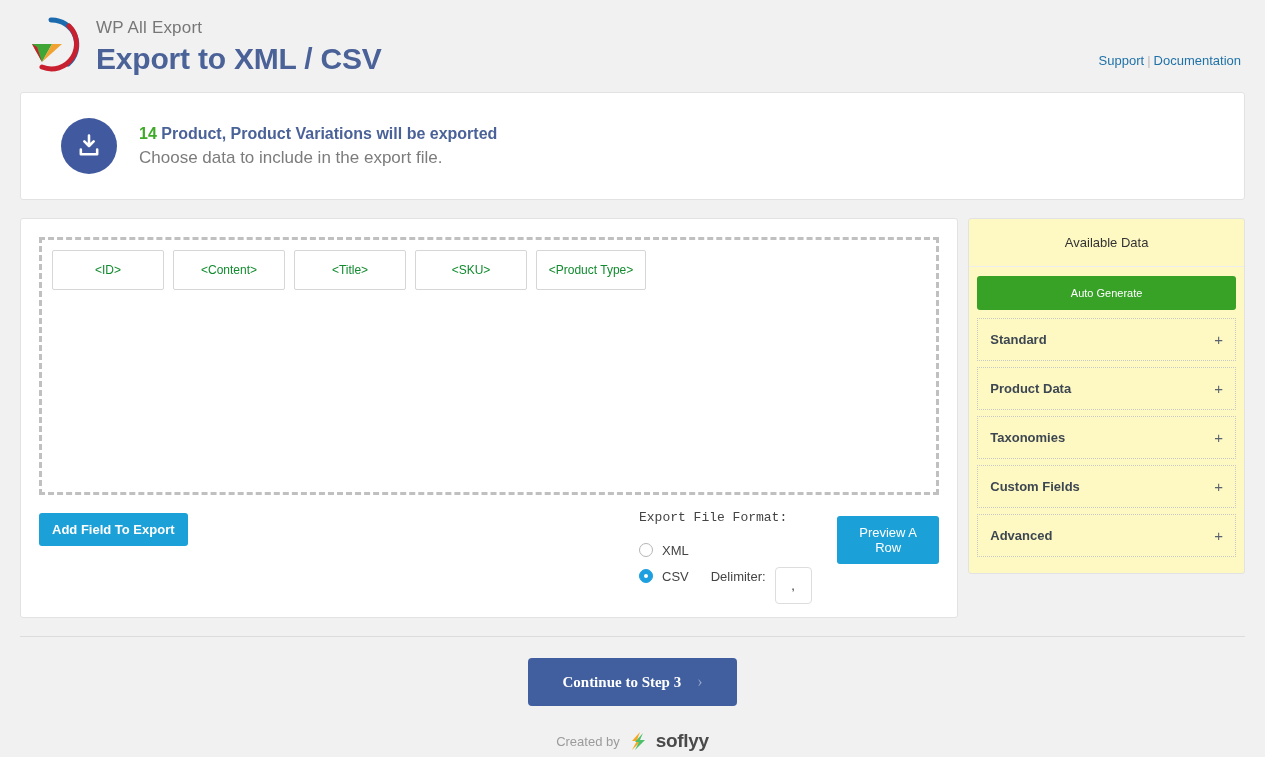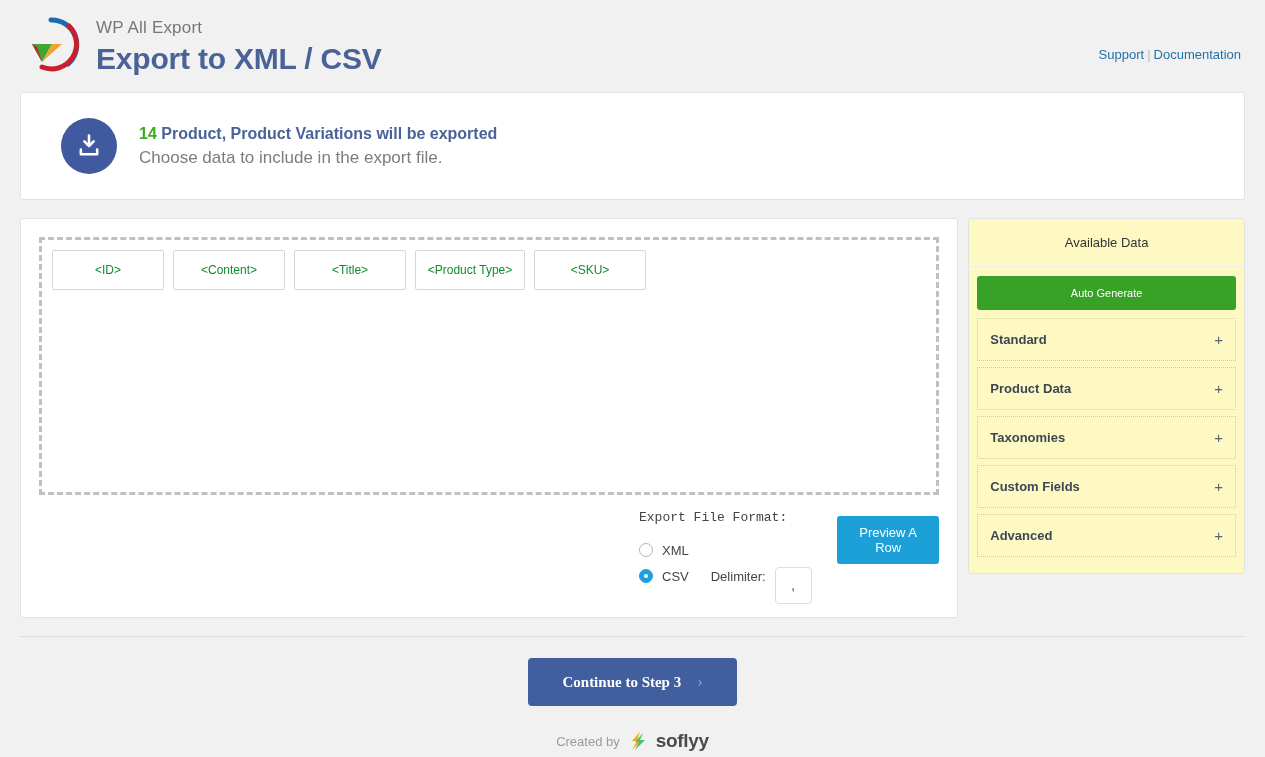--- a/index.html
+++ b/index.html
@@ -38,21 +38,21 @@
     font-size: 30px;
     font-weight: bold;
     color: #4a6298;
     letter-spacing: -.2px;
     line-height: 1.25;
     margin-top: 2px;
   }
   .header-links {
     position: absolute;
     right: 24px;
-    top: 47px;
+    top: 53px;
     font-size: 13px;
     color: #aaa;
   }
   .header-links a {
     color: #1f72a8;
     text-decoration: none;
   }
   .header-links .sep { color: #bbb; margin: 0 3px; }
 
   
@@ -350,25 +350,26 @@
   </div>
 </div>
 
 <div class="main-row">
 
   <div class="left-card">
     <div class="dropzone">
       <div class="field-tag">&lt;ID&gt;</div>
       <div class="field-tag">&lt;Content&gt;</div>
       <div class="field-tag">&lt;Title&gt;</div>
+      <div class="field-tag">&lt;SKU&gt;</div>
       <div class="field-tag wide">&lt;Product Type&gt;</div>
-      <div class="field-tag">&lt;SKU&gt;</div>
     </div>
 
     <div class="left-bottom">
+      <button class="btn-add">Add Field To Export</button>
 
       <div class="format-block">
         <div class="format-label">Export File Format:</div>
         <div class="radio-row">
           <span class="radio"></span>
           <span class="radio-label">XML</span>
         </div>
         <div class="radio-row">
           <span class="radio checked"></span>
           <span class="radio-label">CSV</span>

